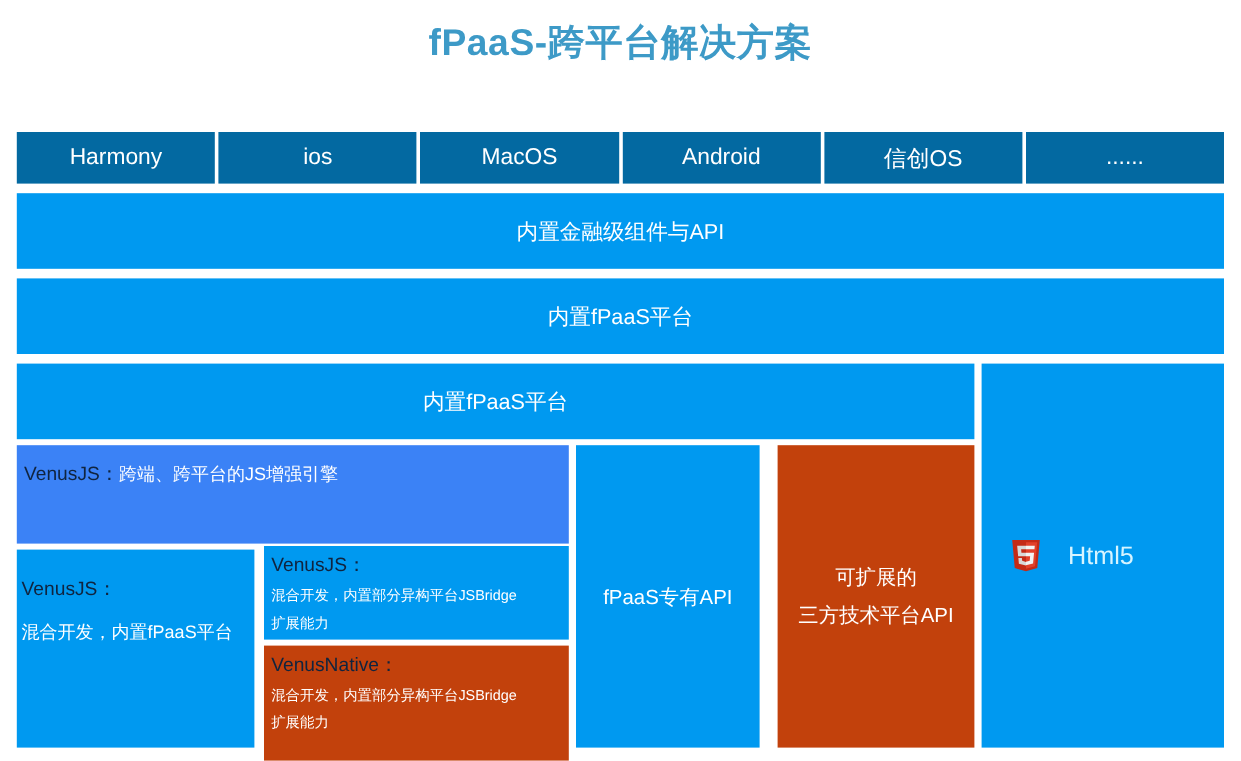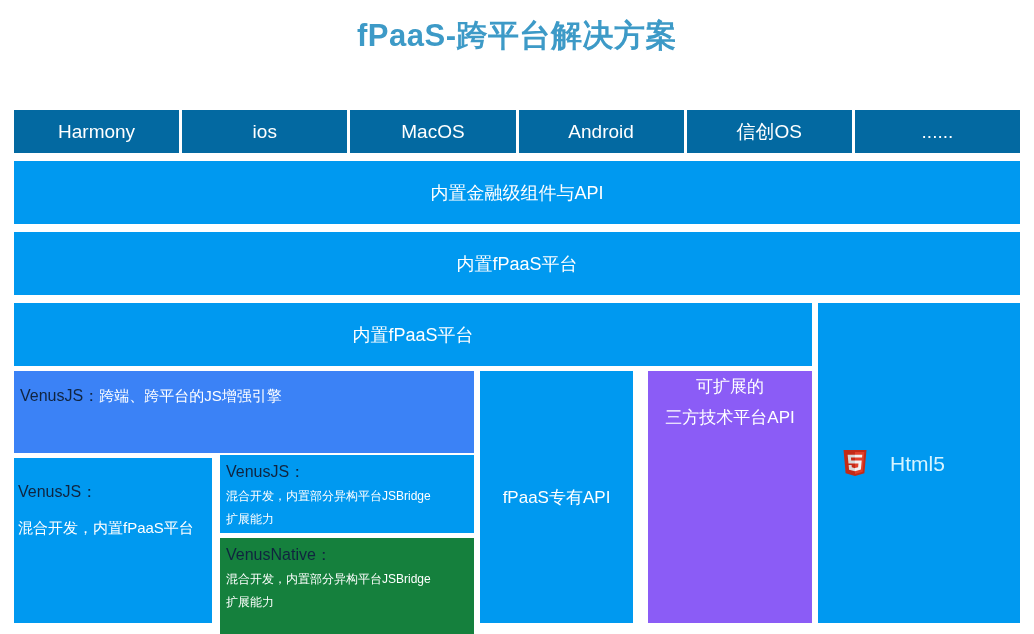--- a/index.html
+++ b/index.html
@@ -75,35 +75,35 @@
   }
   #hybrid-left .vline{line-height:36px;font-size:15px;white-space:normal;}
 
   
   #venusjs-box{
     position:absolute;left:220px;top:455px;width:254px;height:78px;
     background:#0099f0;box-sizing:border-box;padding:4px 6px 0 6px;
   }
   #venusnative-box{
     position:absolute;left:220px;top:538px;width:254px;height:96px;
-    background:#15803d;box-sizing:border-box;padding:4px 6px 0 6px;
+    background:#c2410c;box-sizing:border-box;padding:4px 6px 0 6px;
   }
   .bhead{font-size:16px;color:#10243f;line-height:26px;white-space:nowrap;}
   .bbody{font-size:12px;color:#ffffff;line-height:23px;}
 
   
   #col-fpaasapi{
     position:absolute;left:480px;top:371px;width:153px;height:252px;
     background:#0099f0;color:#fff;font-size:17px;
     display:flex;align-items:center;justify-content:center;text-align:center;
   }
   #col-thirdapi{
     position:absolute;left:648px;top:371px;width:164px;height:252px;
-    background:#8b5cf6;color:#fff;font-size:17px;
-    display:flex;align-items:flex-start;justify-content:center;text-align:center;
+    background:#c2410c;color:#fff;font-size:17px;
+    display:flex;align-items:center;justify-content:center;text-align:center;
     line-height:31px;
   }
 
   
   #col-html5{
     position:absolute;left:818px;top:303px;width:202px;height:320px;
     background:#0099f0;
     display:flex;align-items:center;justify-content:flex-start;
   }
   .h5wrap{display:flex;align-items:center;margin-left:24px;}

